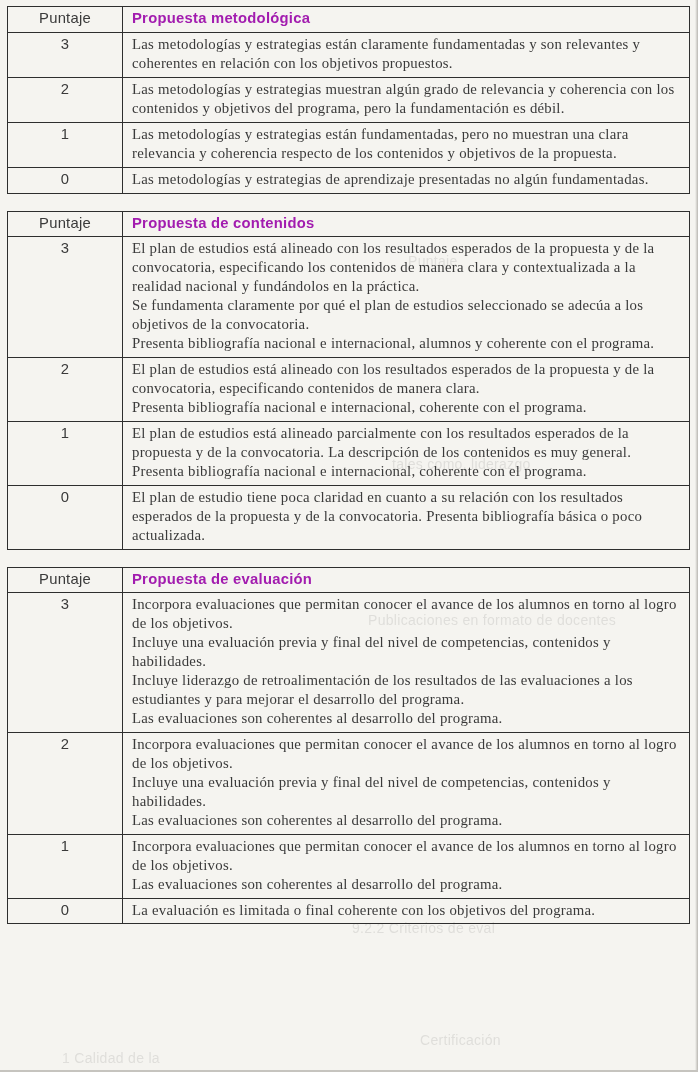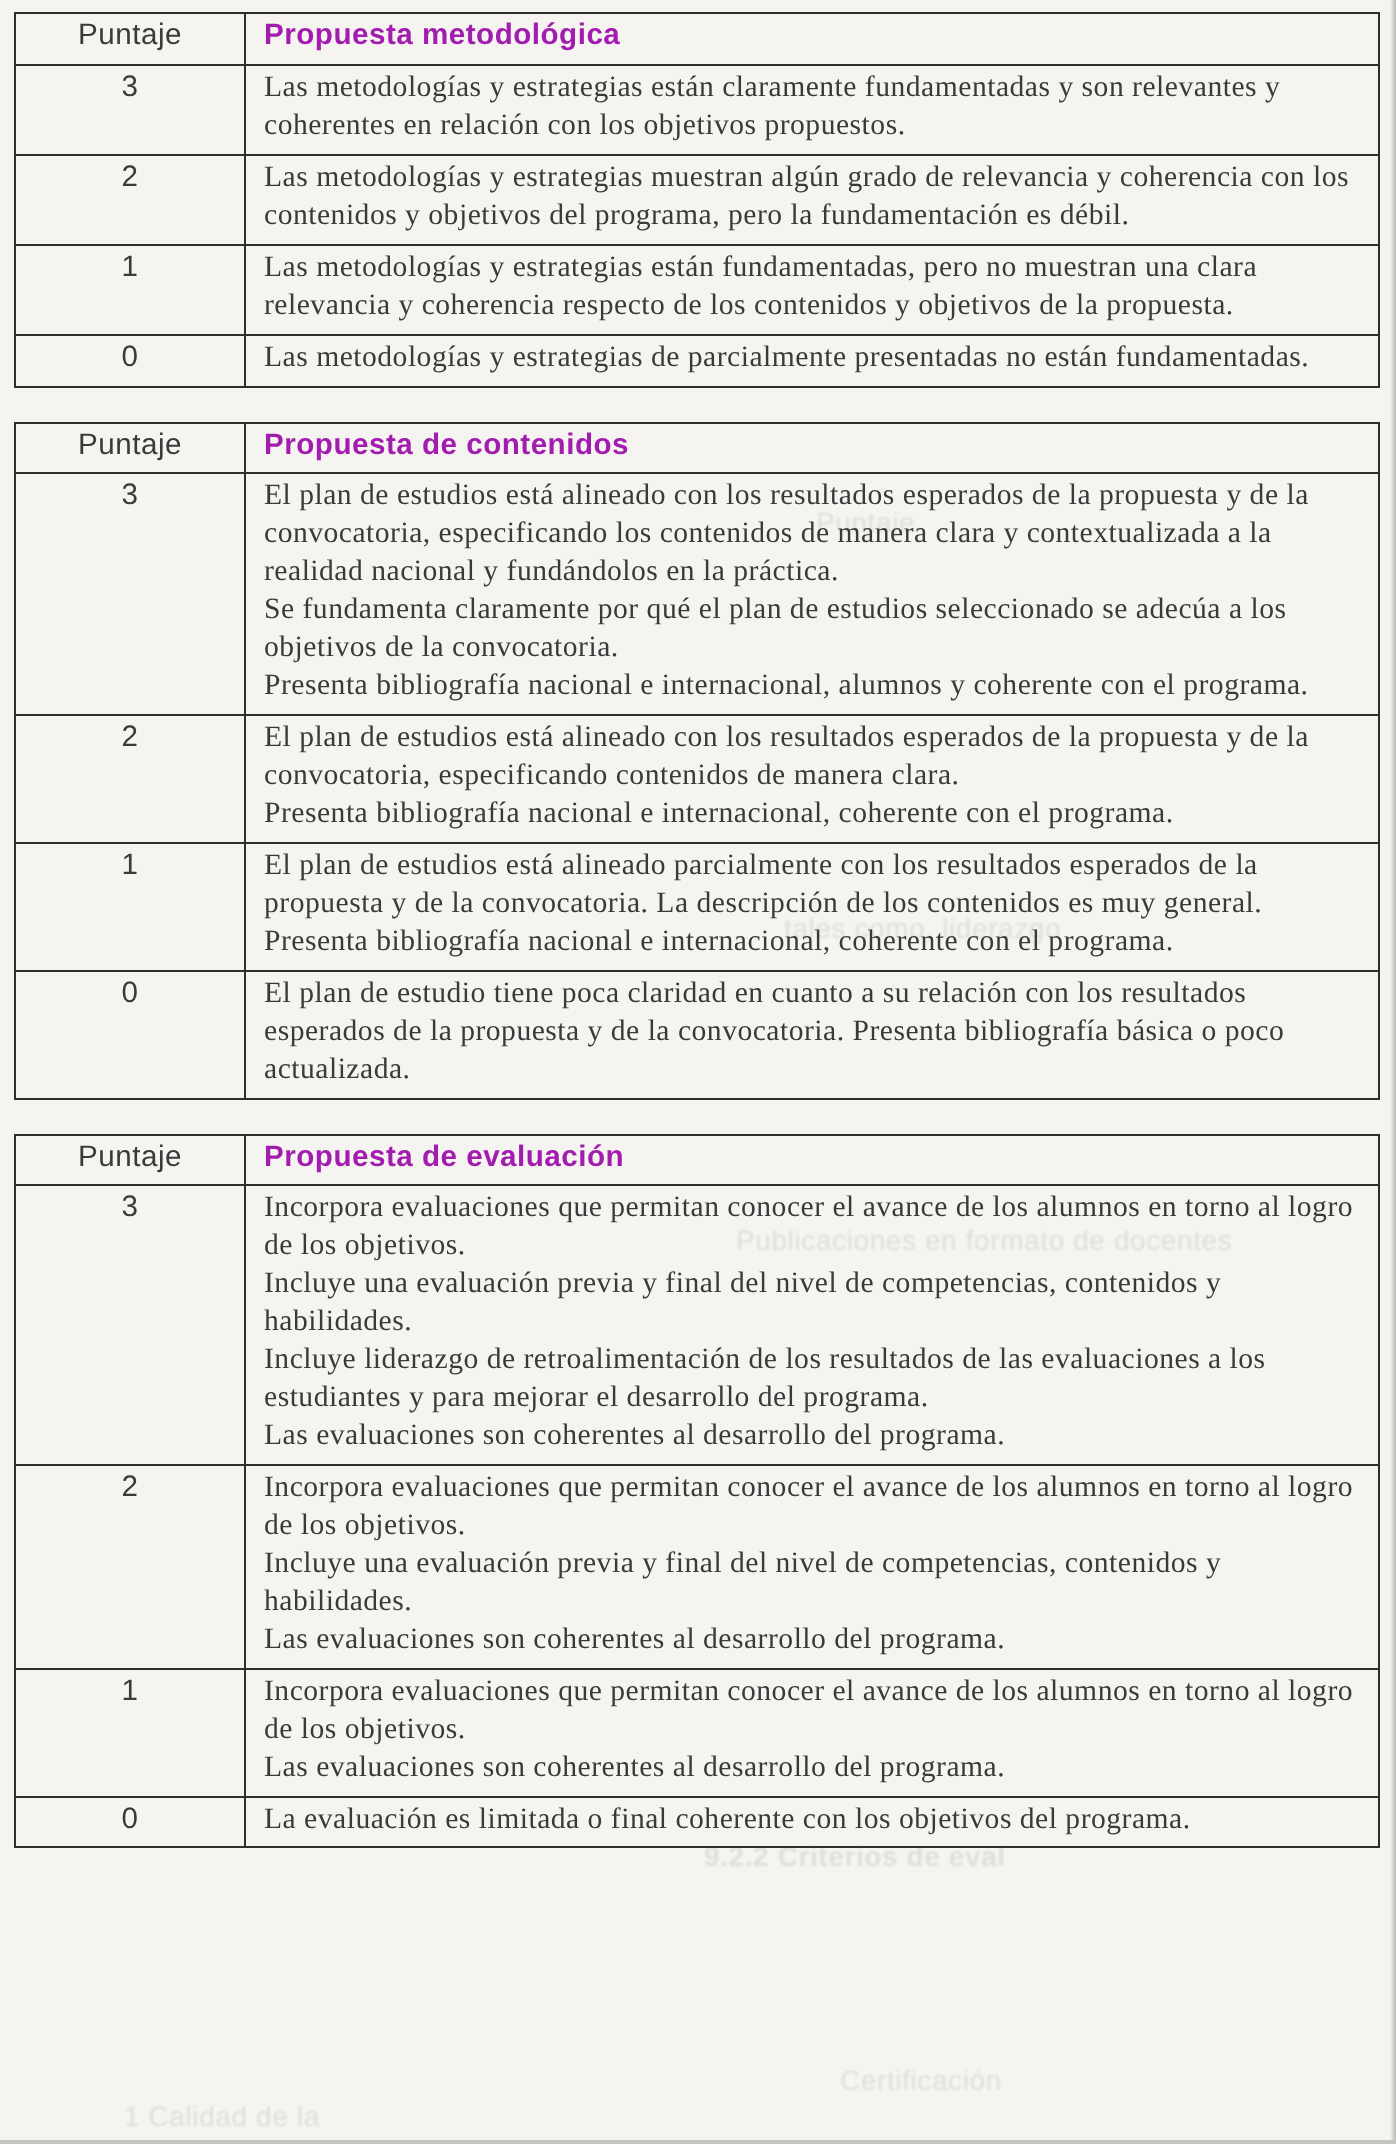--- a/index.html
+++ b/index.html
@@ -64,21 +64,21 @@
     position: absolute;
     color: rgba(80, 80, 80, 0.13);
     font-size: 14px;
     letter-spacing: 0.3px;
     filter: blur(0.4px);
     white-space: nowrap;
   }
   .bt0 { top: 253px; left: 408px; }
   .bt1 { top: 456px; left: 392px; }
   .bt2 { top: 612px; left: 368px; }
-  .bt3 { top: 920px; left: 352px; font-weight: bold; }
+  .bt3 { top: 920px; left: 352px; font-weight: normal; }
   .bt4 { top: 1032px; left: 420px; }
   .bt5 { top: 1050px; left: 62px; }
   
   .scan-edge-right {
     position: absolute;
     top: 0;
     right: 0;
     width: 3px;
     height: 100%;
     background: linear-gradient(to left, #b9b7b2, rgba(185,183,178,0));
@@ -130,21 +130,21 @@
         </tr>
         <tr>
           <td class="score">1</td>
           <td class="desc">
             <div class="line">Las metodologías y estrategias están fundamentadas, pero no muestran una clara relevancia y coherencia respecto de los contenidos y objetivos de la propuesta.</div>
           </td>
         </tr>
         <tr>
           <td class="score">0</td>
           <td class="desc">
-            <div class="line">Las metodologías y estrategias de parcialmente presentadas no están fundamentadas.</div>
+            <div class="line">Las metodologías y estrategias de aprendizaje presentadas no algún fundamentadas.</div>
           </td>
         </tr>
       </tbody>
   </table>
 
   <table class="rubric">
     <thead>
       <tr>
         <th class="score-col">Puntaje</th>
         <th class="title-col">Propuesta de contenidos</th>

